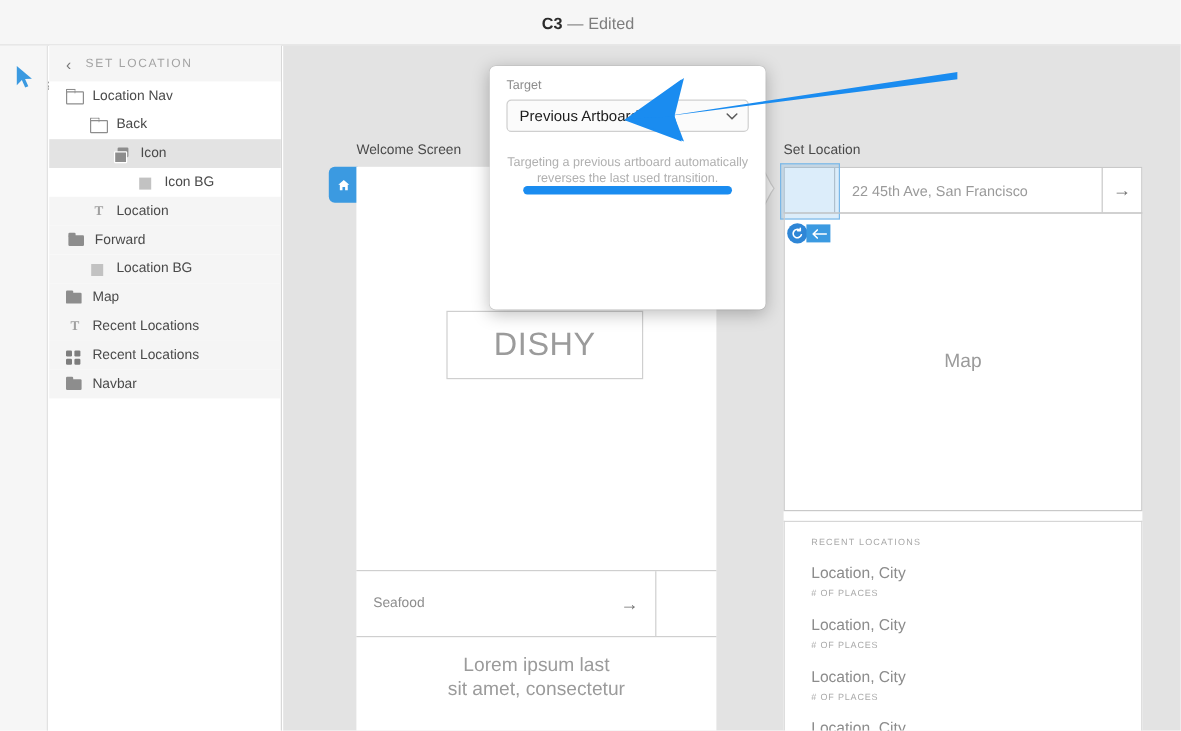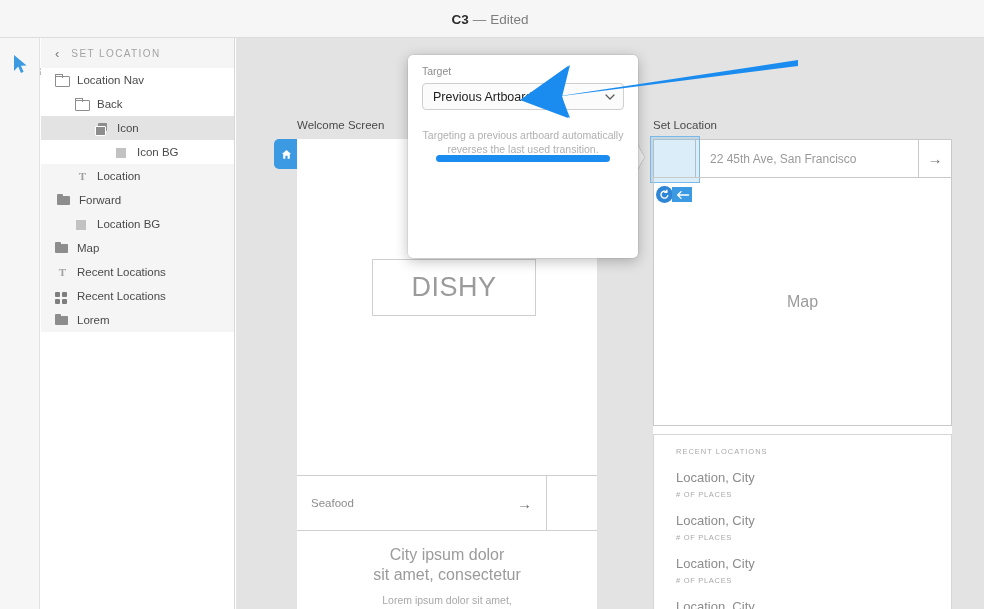--- a/index.html
+++ b/index.html
@@ -293,21 +293,21 @@
           <span></span>
           <span></span>
           <span></span>
           <span></span>
         </span>
       <span class="lbl">Recent Locations</span>
     </div>
 
     <div class="row" style="padding-left:14px">
       <span class="ic folder-f"></span>
-      <span class="lbl">Lorem</span>
+      <span class="lbl">Navbar</span>
     </div>
   </div>
 
   <div class="canvas">
 
     <div class="artboard-name" style="left:61px; top:81px;">Welcome Screen</div>
 
     <div class="home-tab">
       <svg width="11" height="11" viewBox="0 0 12 12">
         <path d="M6 1 L11 5.5 L9.6 5.5 L9.6 10.5 L7.2 10.5 L7.2 7.4 L4.8 7.4 L4.8 10.5 L2.4 10.5 L2.4 5.5 L1 5.5 Z" fill="#fff"></path>
@@ -319,23 +319,22 @@
 
       <div class="search-row">
         <div class="search-field">
           <span>Seafood</span>
           <span class="arr">→</span>
         </div>
         <div class="search-extra"></div>
       </div>
 
       <div class="lorem">
-        <div class="h">City ipsum dolor</div>
+        <div class="h">Lorem ipsum last</div>
         <div class="h">sit amet, consectetur</div>
-        <div class="s">Lorem ipsum dolor sit amet,</div>
 
       </div>
     </div>
 
     <div class="artboard-name" style="left:417px; top:81px;">Set Location</div>
 
     <div class="artboard" id="ab-setloc">
 
       <div class="sl-topbar">
         <div class="sl-back">

